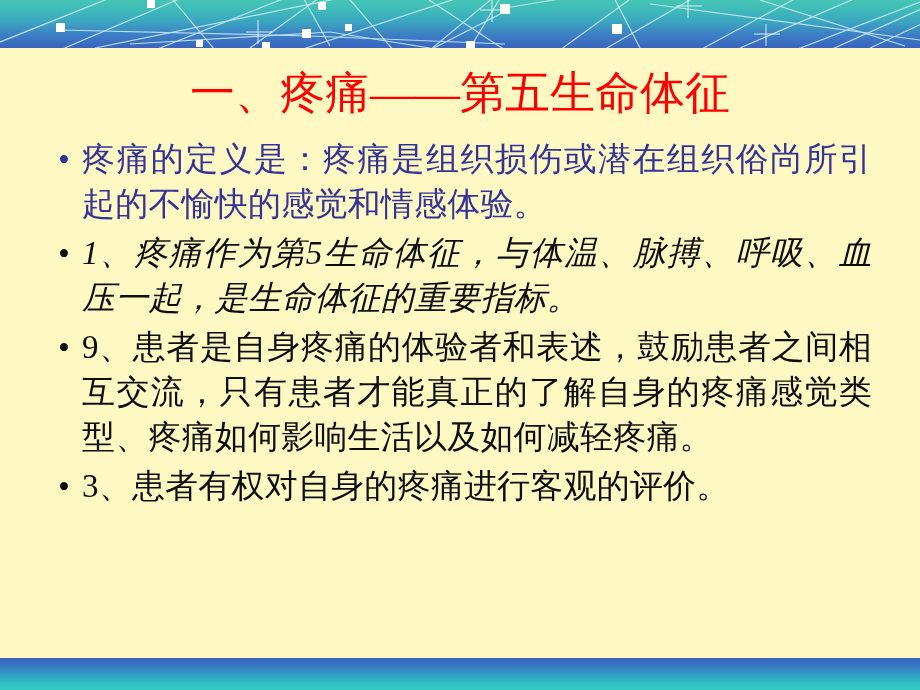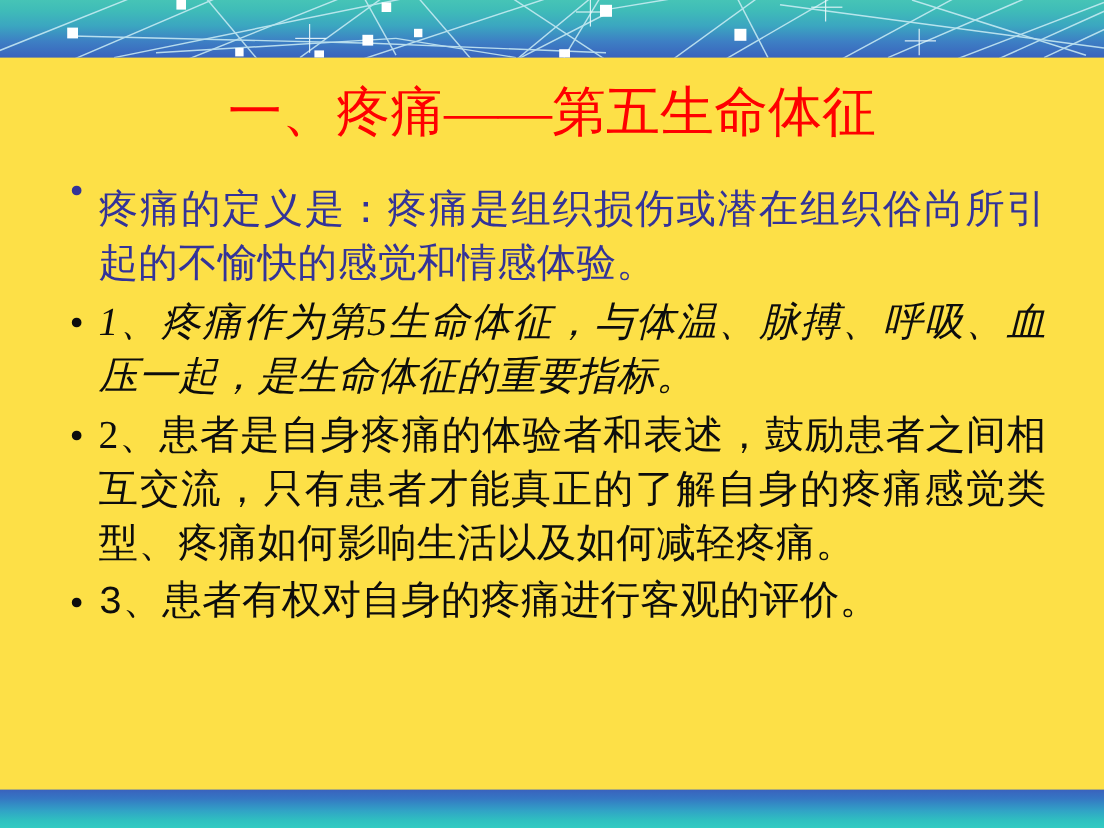--- a/index.html
+++ b/index.html
@@ -11,21 +11,21 @@
     width: 920px;
     height: 690px;
     overflow: hidden;
     font-family: "Liberation Serif", "DejaVu Serif", serif;
   }
 
   .slide {
     position: relative;
     width: 920px;
     height: 690px;
-    background: #fde047;
+    background: #fef9c3;
     overflow: hidden;
   }
 
   
   .banner-top {
     position: absolute;
     left: 0;
     top: 0;
     width: 920px;
     height: 48px;
@@ -103,24 +103,24 @@
 
   .c-blue  { color: #333399; }
   .c-black { color: #0d0d0d; }
 
   .bullet-row.b1 { margin-bottom: 4px; }
   .bullet-row.b2 { margin-bottom: 4px; }
   .bullet-row.b3 { margin-bottom: 4px; }
   .bullet-row.b4 { margin-bottom: 0px; }
 
   
-  .bullet-text.w1 { max-width: 790px; margin-top: 16px; }
+  .bullet-text.w1 { max-width: 790px; }
   .bullet-text.w2 { max-width: 790px; font-style: italic; }
   .bullet-text.w3 { max-width: 790px; }
-  .bullet-text.w4 { max-width: 790px; font-family: Liberation Mono, monospace; }
+  .bullet-text.w4 { max-width: 790px; }
 </style>
 </head>
 <body>
 
 <div class="slide">
 
   <div class="banner-top">
     <svg viewBox="0 0 920 48" preserveAspectRatio="none">
       <g stroke="#cdeef5" stroke-width="1.2" fill="none" opacity="0.85">
         <line x1="-10" y1="46" x2="120" y2="-6"></line>
@@ -187,21 +187,21 @@
       <span class="bullet-text w1 c-blue">疼痛的定义是：疼痛是组织损伤或潜在组织俗尚所引起的不愉快的感觉和情感体验。</span>
     </div>
 
     <div class="bullet-row b2">
       <span class="bullet-marker c-black">•</span>
       <span class="bullet-text w2 c-black">1、疼痛作为第5生命体征，与体温、脉搏、呼吸、血压一起，是生命体征的重要指标。</span>
     </div>
 
     <div class="bullet-row b3">
       <span class="bullet-marker c-black">•</span>
-      <span class="bullet-text w3 c-black">2、患者是自身疼痛的体验者和表述，鼓励患者之间相互交流，只有患者才能真正的了解自身的疼痛感觉类型、疼痛如何影响生活以及如何减轻疼痛。</span>
+      <span class="bullet-text w3 c-black">9、患者是自身疼痛的体验者和表述，鼓励患者之间相互交流，只有患者才能真正的了解自身的疼痛感觉类型、疼痛如何影响生活以及如何减轻疼痛。</span>
     </div>
 
     <div class="bullet-row b4">
       <span class="bullet-marker c-black">•</span>
       <span class="bullet-text w4 c-black">3、患者有权对自身的疼痛进行客观的评价。</span>
     </div>
 
   </div>
 
   <div class="banner-bottom"></div>

